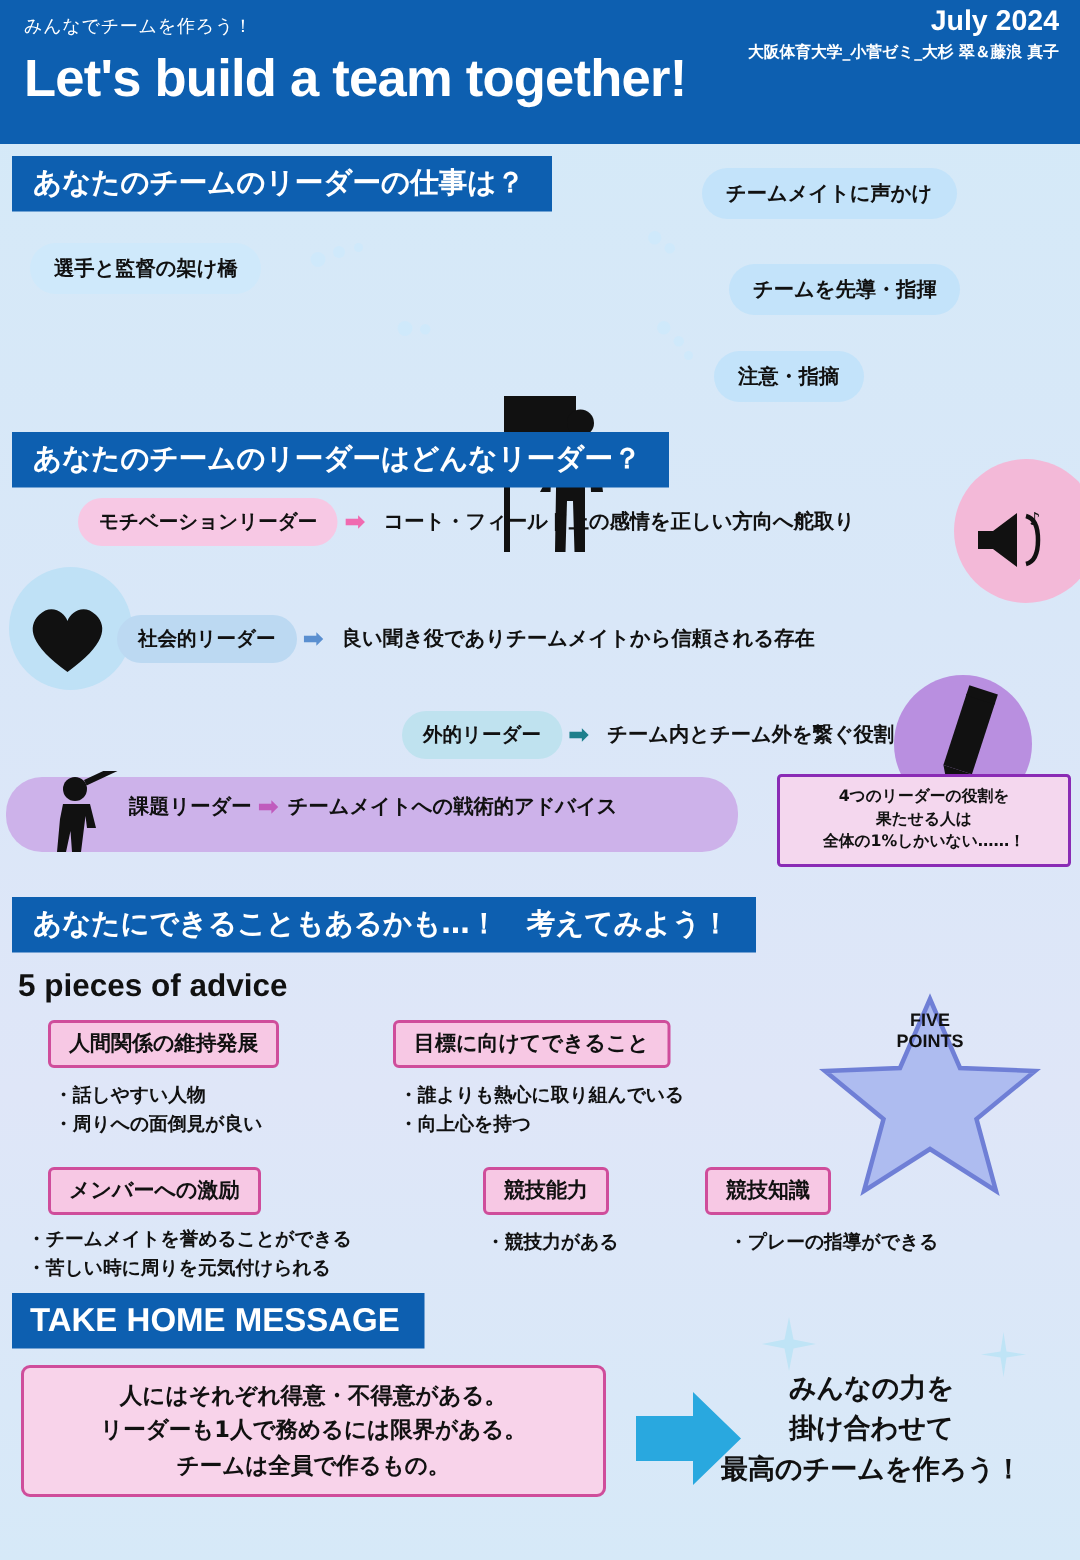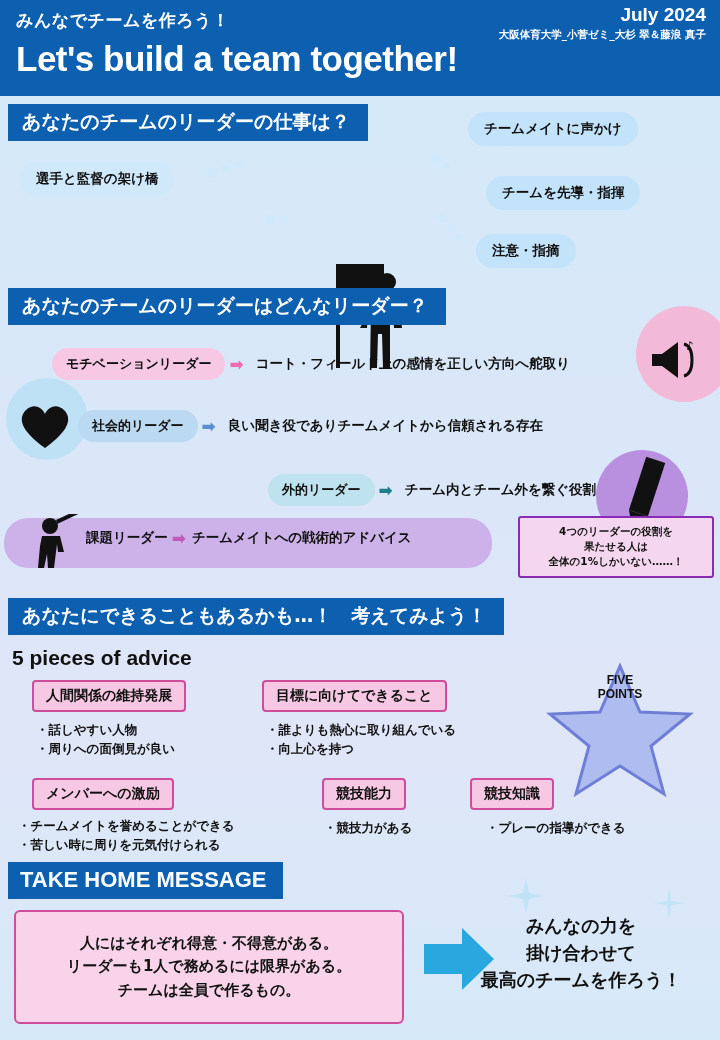--- a/index.html
+++ b/index.html
@@ -25,22 +25,22 @@
   
   .header {
     position: relative;
     background: #0d5fb0;
     color: #ffffff;
     height: 96px;
     padding: 6px 12px 0 16px;
     box-sizing: border-box;
   }
   .header .kicker {
-    font-size: 17px;
-    font-weight: bold;
+    font-size: 12px;
+    font-weight: normal;
     letter-spacing: 0.5px;
     margin: 3px 0 0 0;
   }
   .header .date {
     position: absolute;
     right: 14px;
     top: 4px;
     font-size: 19px;
     font-weight: bold;
     font-family: "Liberation Sans", sans-serif;
@@ -188,21 +188,21 @@
     font-weight: bold;
     font-family: "Liberation Sans", sans-serif;
     display: inline-block;
     padding: 5px 16px 6px 12px;
   }
   .scroll {
     position: absolute;
     left: 14px;
     top: 48px;
     width: 390px;
-    height: 114px;
+    height: 88px;
     background: #f8d3ea;
     border: 2px solid #cf4d9b;
     border-radius: 6px;
     display: flex;
     align-items: center;
     justify-content: center;
     text-align: center;
     font-size: 15px;
     font-weight: bold;
     line-height: 1.55;
@@ -277,21 +277,21 @@
     <div class="barwrap" style="top:0;">
       <div class="sectionbar">あなたのチームのリーダーはどんなリーダー？</div>
     </div>
 
     <div class="circ" style="left:636px;top:18px;width:96px;height:96px;background:#f3b9d8;"></div>
     <div class="circ" style="left:6px;top:90px;width:82px;height:82px;background:#bfe1f6;"></div>
     <div class="circ" style="left:596px;top:162px;width:92px;height:92px;background:#b98fe0;"></div>
     <div class="rowbg" style="left:4px;top:230px;width:488px;height:50px;background:#cdb2ea;"></div>
 
     <div class="rowbg" style="left:44px;top:50px;width:600px;height:38px;"></div>
-    <div class="pillrow" style="left:52px;top:60px;">
+    <div class="pillrow" style="left:52px;top:44px;">
       <div class="pill">モチベーションリーダー</div>
       <span class="arrow-ico" style="color:#f06ab0;">➡</span>
       <div class="desc">コート・フィールド上の感情を正しい方向へ舵取り</div>
     </div>
     <div style="position:absolute;left:648px;top:48px;">
       <svg width="56" height="46" viewBox="0 0 56 46">
         <path d="M4 18 L4 30 L14 30 L30 42 L30 6 L14 18 Z" fill="#111"></path>
         <path d="M36 8 q8 2 8 16 q0 14 -8 16" stroke="#111" stroke-width="3" fill="none"></path>
         <text x="38" y="14" font-size="12" fill="#111">♪</text>
       </svg>

